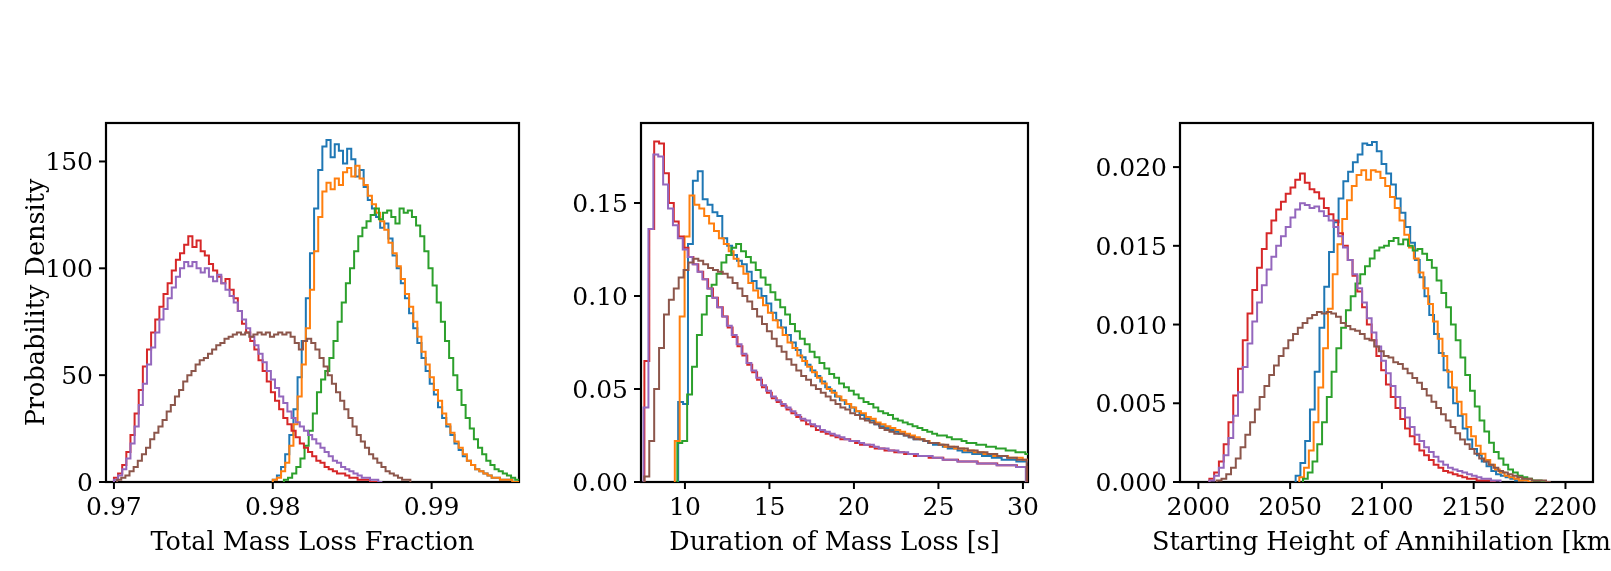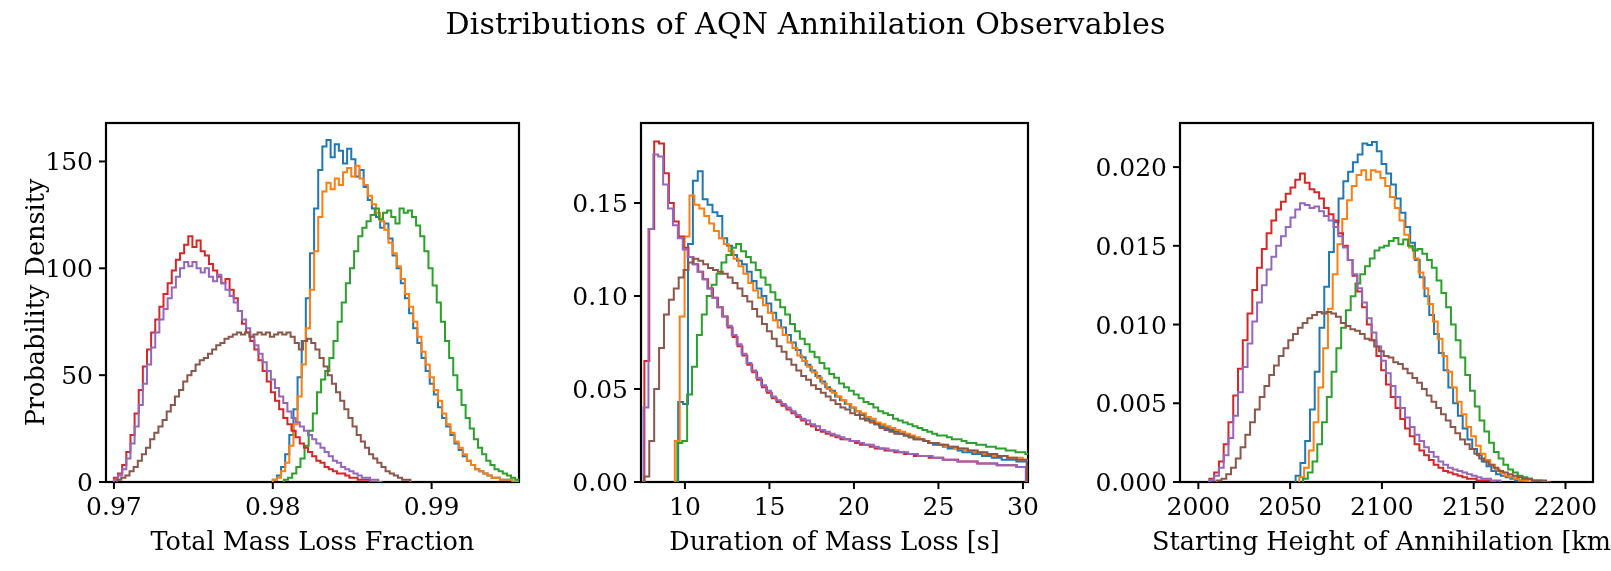--- a/index.html
+++ b/index.html
@@ -65,21 +65,20 @@
     stroke-width: 2.0;
     stroke-linejoin: miter;
     stroke-linecap: butt;
   }
 </style>
 </head>
 <body>
 
 <div id="figure">
 
-  <div class="fig-title">Distributions of AQN Annihilation Observables</div>
 
   <div class="panel" id="panel-0" style="left: 6px; top: 113px; width: 535px; height: 449px;">
       <svg width="535" height="449" viewBox="0 0 535 449">
         <rect x="100" y="10" width="413" height="359" class="spine"></rect>
         <defs>
           <clipPath id="clip-0">
             <rect x="100" y="10" width="413" height="359"></rect>
           </clipPath>
         </defs>
         <g clip-path="url(#clip-0)">

